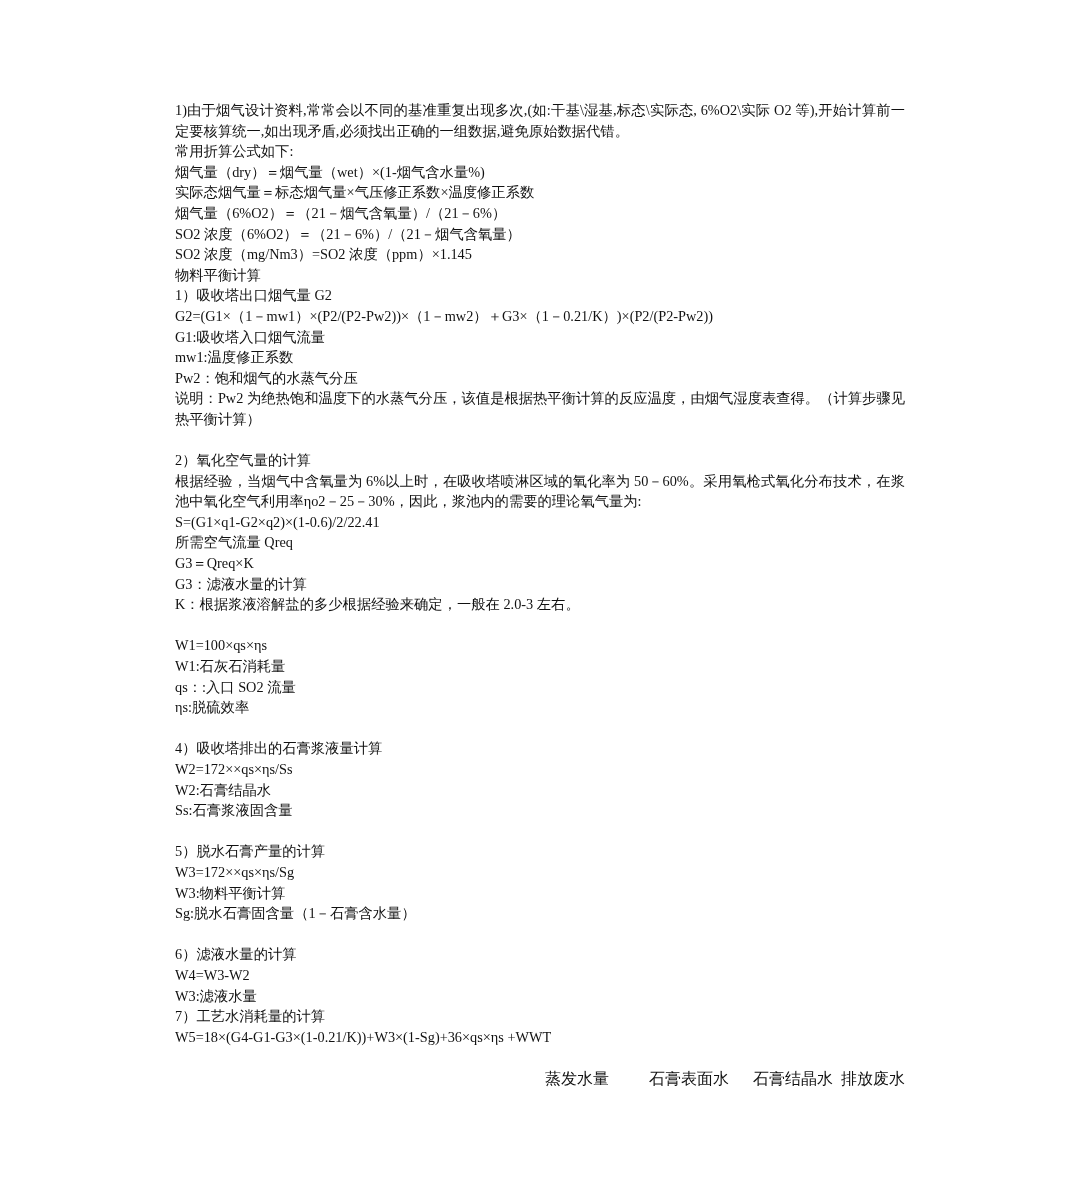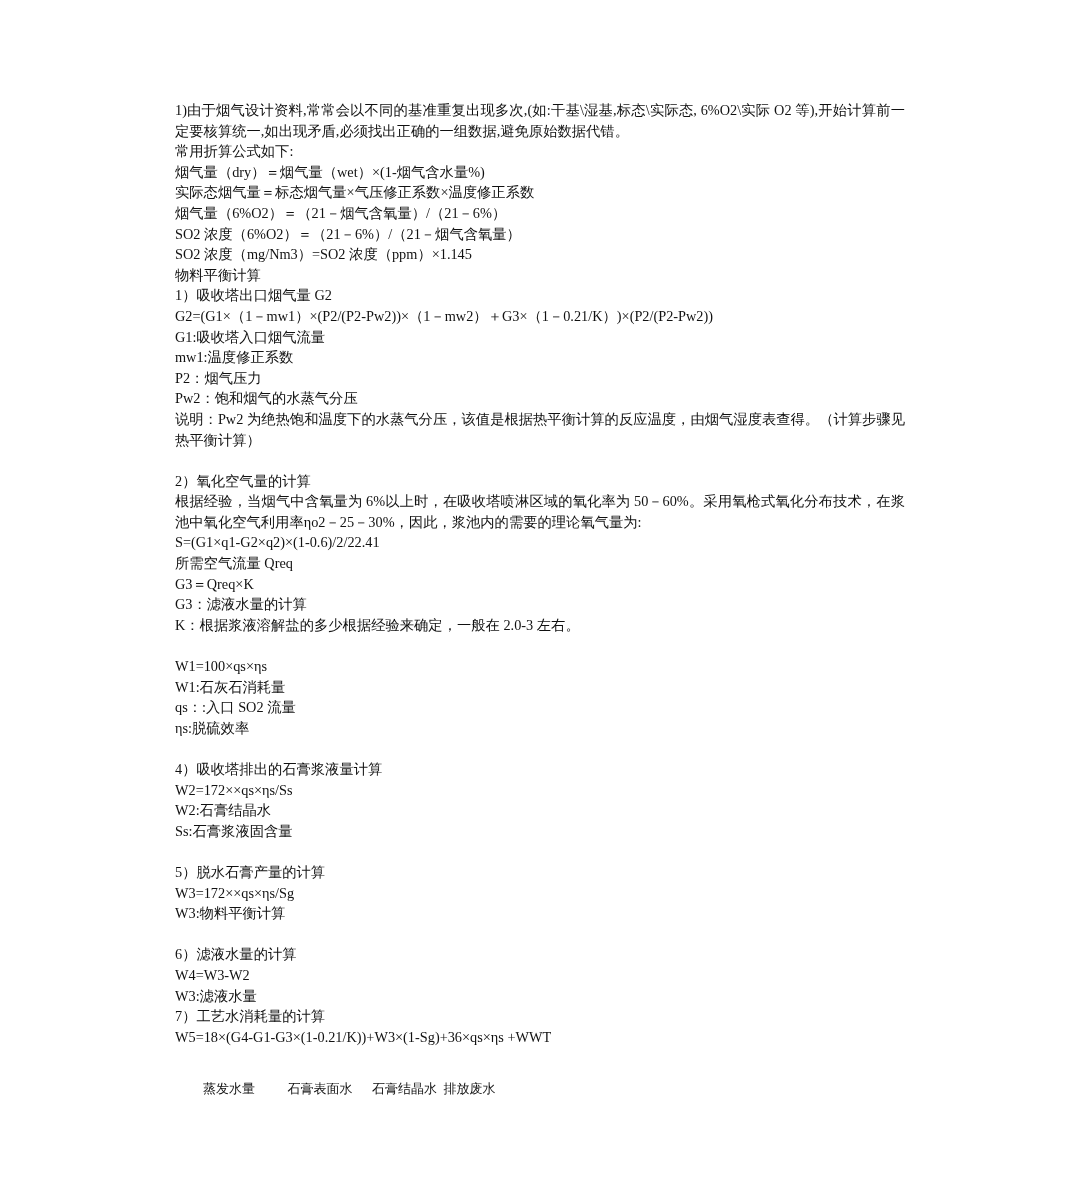--- a/index.html
+++ b/index.html
@@ -31,46 +31,46 @@
     word-wrap: break-word;
   }
   .para {
     text-align: justify;
     text-justify: inter-ideograph;
   }
   .gap {
     height: 20.6px;
   }
   .footer-row {
-    margin-top: 32px;
-    font-size: 13px;
+    margin-top: 22px;
+    font-size: 16px;
     line-height: 20.6px;
     white-space: pre;
     padding-left: 28px;
+    text-align: right;
   }
 </style>
 </head>
 <body>
 
 <div class="page">
   <div class="doc-body">
 
     <div class="line para">1)由于烟气设计资料,常常会以不同的基准重复出现多次,(如:干基\湿基,标态\实际态, 6%O2\实际 O2 等),开始计算前一定要核算统一,如出现矛盾,必须找出正确的一组数据,避免原始数据代错。</div>
     <div class="line">常用折算公式如下:</div>
     <div class="line">烟气量（dry）＝烟气量（wet）×(1-烟气含水量%)</div>
     <div class="line">实际态烟气量＝标态烟气量×气压修正系数×温度修正系数</div>
     <div class="line">烟气量（6%O2）＝（21－烟气含氧量）/（21－6%）</div>
     <div class="line">SO2 浓度（6%O2）＝（21－6%）/（21－烟气含氧量）</div>
     <div class="line">SO2 浓度（mg/Nm3）=SO2 浓度（ppm）×1.145</div>
     <div class="line">物料平衡计算</div>
     <div class="line">1）吸收塔出口烟气量 G2</div>
     <div class="line">G2=(G1×（1－mw1）×(P2/(P2-Pw2))×（1－mw2）＋G3×（1－0.21/K）)×(P2/(P2-Pw2))</div>
     <div class="line">G1:吸收塔入口烟气流量</div>
     <div class="line">mw1:温度修正系数</div>
-    <div class="line">P2：烟气压力</div>
     <div class="line">Pw2：饱和烟气的水蒸气分压</div>
     <div class="line para">说明：Pw2 为绝热饱和温度下的水蒸气分压，该值是根据热平衡计算的反应温度，由烟气湿度表查得。（计算步骤见热平衡计算）</div>
 
     <div class="gap"></div>
 
     <div class="line">2）氧化空气量的计算</div>
     <div class="line para">根据经验，当烟气中含氧量为 6%以上时，在吸收塔喷淋区域的氧化率为 50－60%。采用氧枪式氧化分布技术，在浆池中氧化空气利用率ηo2－25－30%，因此，浆池内的需要的理论氧气量为:</div>
     <div class="line">S=(G1×q1-G2×q2)×(1-0.6)/2/22.41</div>
     <div class="line">所需空气流量 Qreq</div>
     <div class="line">G3＝Qreq×K</div>
@@ -89,20 +89,21 @@
     <div class="line">4）吸收塔排出的石膏浆液量计算</div>
     <div class="line">W2=172××qs×ηs/Ss</div>
     <div class="line">W2:石膏结晶水</div>
     <div class="line">Ss:石膏浆液固含量</div>
 
     <div class="gap"></div>
 
     <div class="line">5）脱水石膏产量的计算</div>
     <div class="line">W3=172××qs×ηs/Sg</div>
     <div class="line">W3:物料平衡计算</div>
+    <div class="line">Sg:脱水石膏固含量（1－石膏含水量）</div>
 
     <div class="gap"></div>
 
     <div class="line">6）滤液水量的计算</div>
     <div class="line">W4=W3-W2</div>
     <div class="line">W3:滤液水量</div>
     <div class="line">7）工艺水消耗量的计算</div>
     <div class="line">W5=18×(G4-G1-G3×(1-0.21/K))+W3×(1-Sg)+36×qs×ηs +WWT</div>
 
     <div class="footer-row">蒸发水量          石膏表面水      石膏结晶水  排放废水</div>

